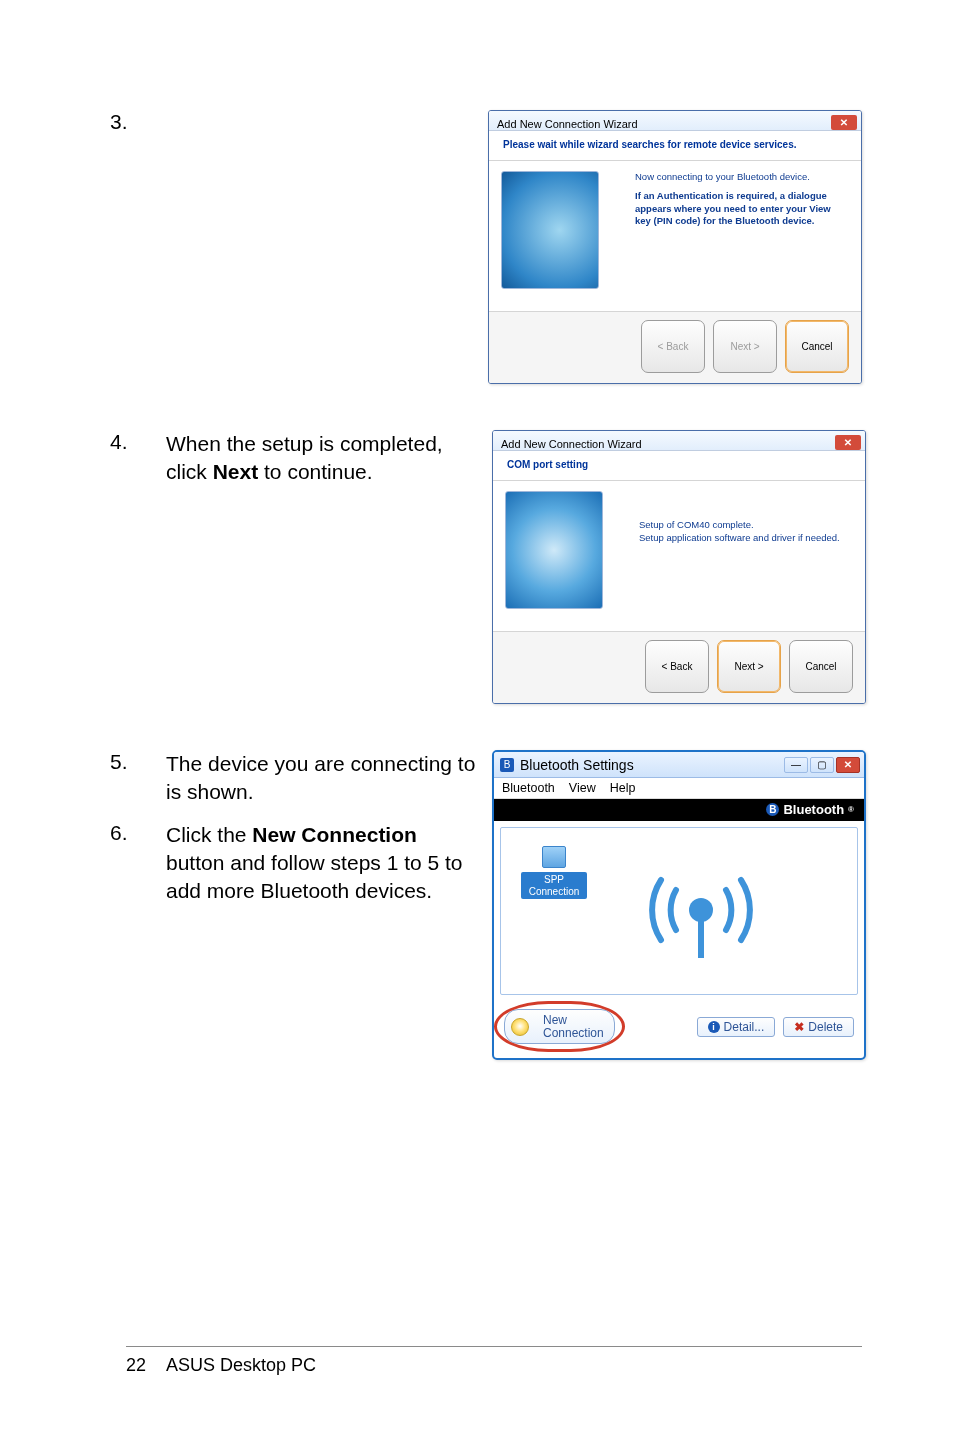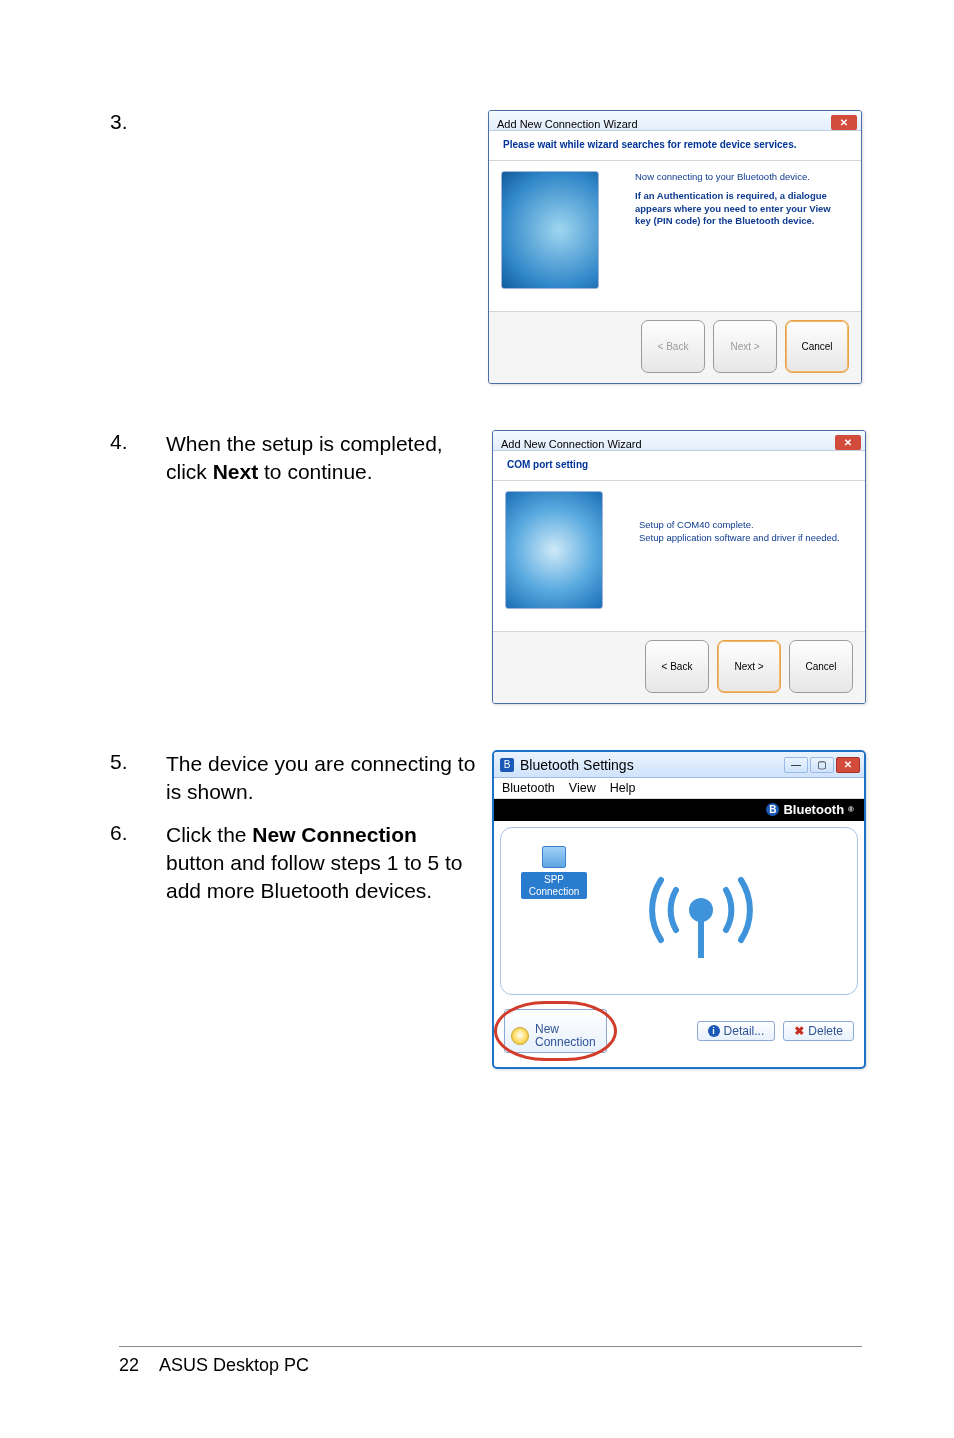--- a/index.html
+++ b/index.html
@@ -187,21 +187,21 @@
     background: #1a59b7;
     border-radius: 50%;
     font-size: 10px;
     display: inline-flex; align-items: center; justify-content: center;
   }
   .bt-canvas {
     position: relative;
     height: 168px;
     border: 1px solid #a7c4e9;
     margin: 6px;
-    border-radius: 12px;
+    border-radius: 2px;
     background: #fff;
   }
   .spp-conn {
     position: absolute;
     left: 20px; top: 18px;
     width: 66px;
     text-align: center;
   }
   .spp-conn .dev-ico {
     width: 24px; height: 22px;
@@ -226,24 +226,24 @@
 
   .bt-bottom {
     display: flex;
     align-items: center;
     padding: 8px 10px 14px;
     gap: 8px;
   }
   .new-conn {
     display: flex;
     align-items: center;
-    gap: 6px;
-    padding: 13px 10px 4px 6px;
+    gap: 14px;
+    padding: 4px 10px 4px 6px;
     border: 1px solid #8aa9d6;
-    border-radius: 3px;
+    border-radius: 14px;
     background: linear-gradient(#fefefe,#e8f1fc);
     font-size: 12px;
     color: #2f5597;
   }
   .ring-highlight {
     position: relative;
   }
   .ring-highlight::before {
     content: "";
     position: absolute;
@@ -280,21 +280,21 @@
     display: inline-flex; align-items: center; justify-content: center;
   }
   .bt-btn .xdel {
     color: #c62e20;
     font-weight: bold;
   }
 
   
   .footer {
     position: absolute;
-    left: 9px; right: 0;
+    left: 16px; right: 0;
     bottom: 62px;
     padding: 0 92px 0 110px;
   }
   .footer-line {
     border-top: 1px solid #8a8a8a;
     padding-top: 8px;
     font-size: 18px;
     color: #000;
   }
 </style>

